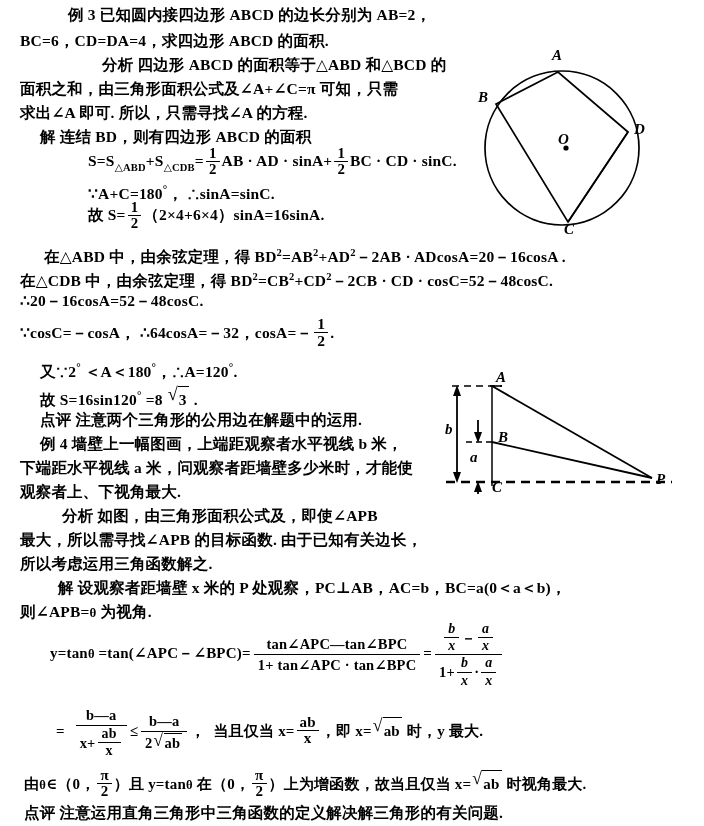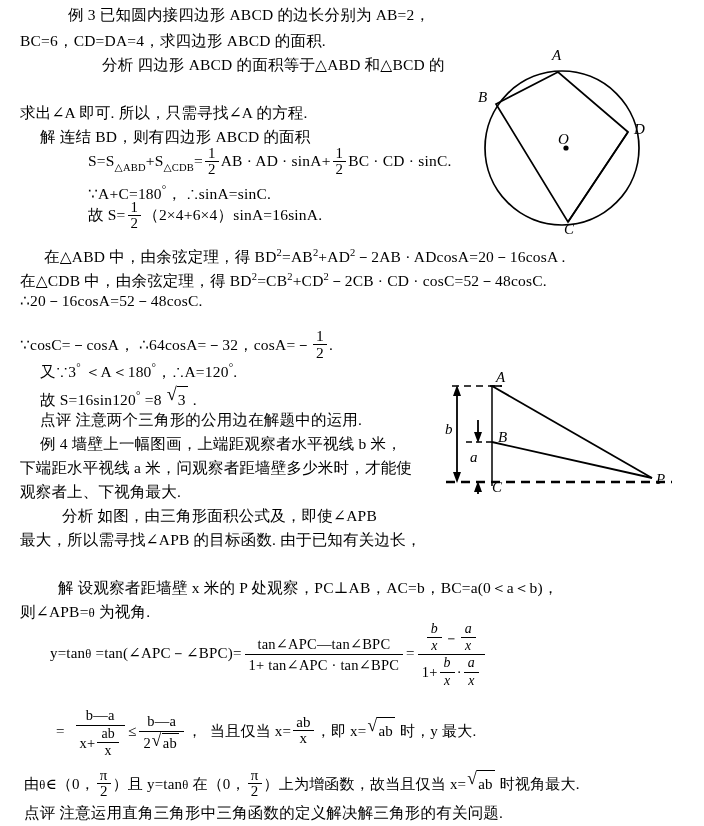--- a/index.html
+++ b/index.html
@@ -12,20 +12,21 @@
     height: 826px;
     position: relative;
     font-family: "Liberation Serif", "DejaVu Serif", serif;
     color: #000000;
     overflow: hidden;
   }
   .page {
     position: relative;
     width: 704px;
     height: 826px;
+    font-weight: bold;
   }
 
   
   .txt {
     position: absolute;
     font-size: 15.5px;
     line-height: 26px;
     white-space: nowrap;
     letter-spacing: 0.2px;
   }
@@ -100,20 +101,23 @@
 </style>
 </head>
 <body>
 
 <div class="page">
 
   <div class="txt cn" style="left:68px; top:2px;">例 3  已知圆内接四边形 ABCD 的边长分别为 AB=2，</div>
   <div class="txt cn" style="left:20px; top:28px;">BC=6，CD=DA=4，求四边形 ABCD 的面积.</div>
 
   <div class="txt cn" style="left:68px; top:52px;margin-left:34px;">分析   四边形 ABCD 的面积等于△ABD 和△BCD 的</div>
+  <div class="txt cn" style="left:20px; top:76px;">
+    <span>面积之和，由三角形面积公式及∠A+∠C=</span><span>π</span><span> 可知，只需</span>
+  </div>
   <div class="txt cn" style="left:20px; top:100px;">求出∠A 即可. 所以，只需寻找∠A 的方程.</div>
 
   <div class="txt cn" style="left:40px; top:124px;">解   连结 BD，则有四边形 ABCD 的面积</div>
 
   <div class="txt" style="left:88px; top:146px;">
     <span>S=S</span><span class="sub">△ABD</span><span>+S</span><span class="sub">△CDB</span><span>=</span><span class="frac"><span class="num">1</span><span class="den">2</span></span><span>AB · AD · sinA+</span><span class="frac"><span class="num">1</span><span class="den">2</span></span><span>BC · CD · sinC.</span>
   </div>
 
   <div class="txt" style="left:88px; top:176px;">
     <span>∵A+C=180</span><span class="deg">°</span><span>，   ∴sinA=sinC.</span>
@@ -126,40 +130,41 @@
   <div class="txt cn" style="left:20px; top:240px;margin-left:24px;">
     <span>在△ABD 中，由余弦定理，得 BD</span><span class="sup">2</span><span>=AB</span><span class="sup">2</span><span>+AD</span><span class="sup">2</span><span>－2AB · ADcosA=20－16cosA  .</span>
   </div>
 
   <div class="txt cn" style="left:20px; top:264px;">
     <span>在△CDB 中，由余弦定理，得 BD</span><span class="sup">2</span><span>=CB</span><span class="sup">2</span><span>+CD</span><span class="sup">2</span><span>－2CB · CD · cosC=52－48cosC.</span>
   </div>
 
   <div class="txt" style="left:20px; top:288px;">∴20－16cosA=52－48cosC.</div>
 
-  <div class="txt" style="left:20px; top:316px;margin-top:12px;">
+  <div class="txt" style="left:20px; top:316px;">
     <span>∵cosC=－cosA，   ∴64cosA=－32，cosA=－</span><span class="frac" style="font-size:1em; vertical-align:-0.5em;"><span class="num">1</span><span class="den">2</span></span><span>.</span>
   </div>
 
   <div class="txt cn" style="left:40px; top:354px;">
-    <span>又∵3</span><span class="deg">°</span><span> ＜A＜180</span><span class="deg">°</span><span>，∴A=120</span><span class="deg">°</span><span>.</span>
+    <span>又∵2</span><span class="deg">°</span><span> ＜A＜180</span><span class="deg">°</span><span>，∴A=120</span><span class="deg">°</span><span>.</span>
   </div>
 
   <div class="txt cn" style="left:40px; top:382px;">
     <span>故 S=16sin120</span><span class="deg">°</span><span> =8 </span><span class="rad"><span class="tick">√</span><span class="bar">3</span></span><span> .</span>
   </div>
 
   <div class="txt cn" style="left:40px; top:407px;">点评 注意两个三角形的公用边在解题中的运用.</div>
 
   <div class="txt cn" style="left:40px; top:431px;">例 4   墙壁上一幅图画，上端距观察者水平视线 b 米，</div>
   <div class="txt cn" style="left:20px; top:455px;">下端距水平视线 a 米，问观察者距墙壁多少米时，才能使</div>
   <div class="txt cn" style="left:20px; top:479px;text-align:center;">观察者上、下视角最大.</div>
 
   <div class="txt cn" style="left:62px; top:503px;">分析   如图，由三角形面积公式及，即使∠APB</div>
   <div class="txt cn" style="left:20px; top:527px;">最大，所以需寻找∠APB 的目标函数. 由于已知有关边长，</div>
+  <div class="txt cn" style="left:20px; top:551px;">所以考虑运用三角函数解之.</div>
 
   <div class="txt cn" style="left:58px; top:575px;">解   设观察者距墙壁 x 米的 P 处观察，PC⊥AB，AC=b，BC=a(0＜a＜b)，</div>
   <div class="txt cn" style="left:20px; top:599px;">
     <span>则∠APB=</span><span class="thet">θ</span><span> 为视角.</span>
   </div>
 
   <div class="txt" style="left:50px; top:622px; font-size:15px;">
     <span>y=tan</span><span class="thet">θ</span><span> =tan(∠APC－∠BPC)=</span><span class="bigfrac" style="font-size:14.5px;"><span class="num">tan∠APC—tan∠BPC</span><span class="den">1+ tan∠APC · tan∠BPC</span></span><span>=</span><span class="bigfrac" style="font-size:14.5px;"><span class="num"><span class="frac ital" style="vertical-align:-0.5em;"><span class="num">b</span><span class="den">x</span></span><span>－</span><span class="frac ital" style="vertical-align:-0.5em;"><span class="num">a</span><span class="den">x</span></span></span><span class="den"><span>1+</span><span class="frac ital" style="vertical-align:-0.5em;"><span class="num">b</span><span class="den">x</span></span><span>·</span><span class="frac ital" style="vertical-align:-0.5em;"><span class="num">a</span><span class="den">x</span></span></span></span>
   </div>
 

